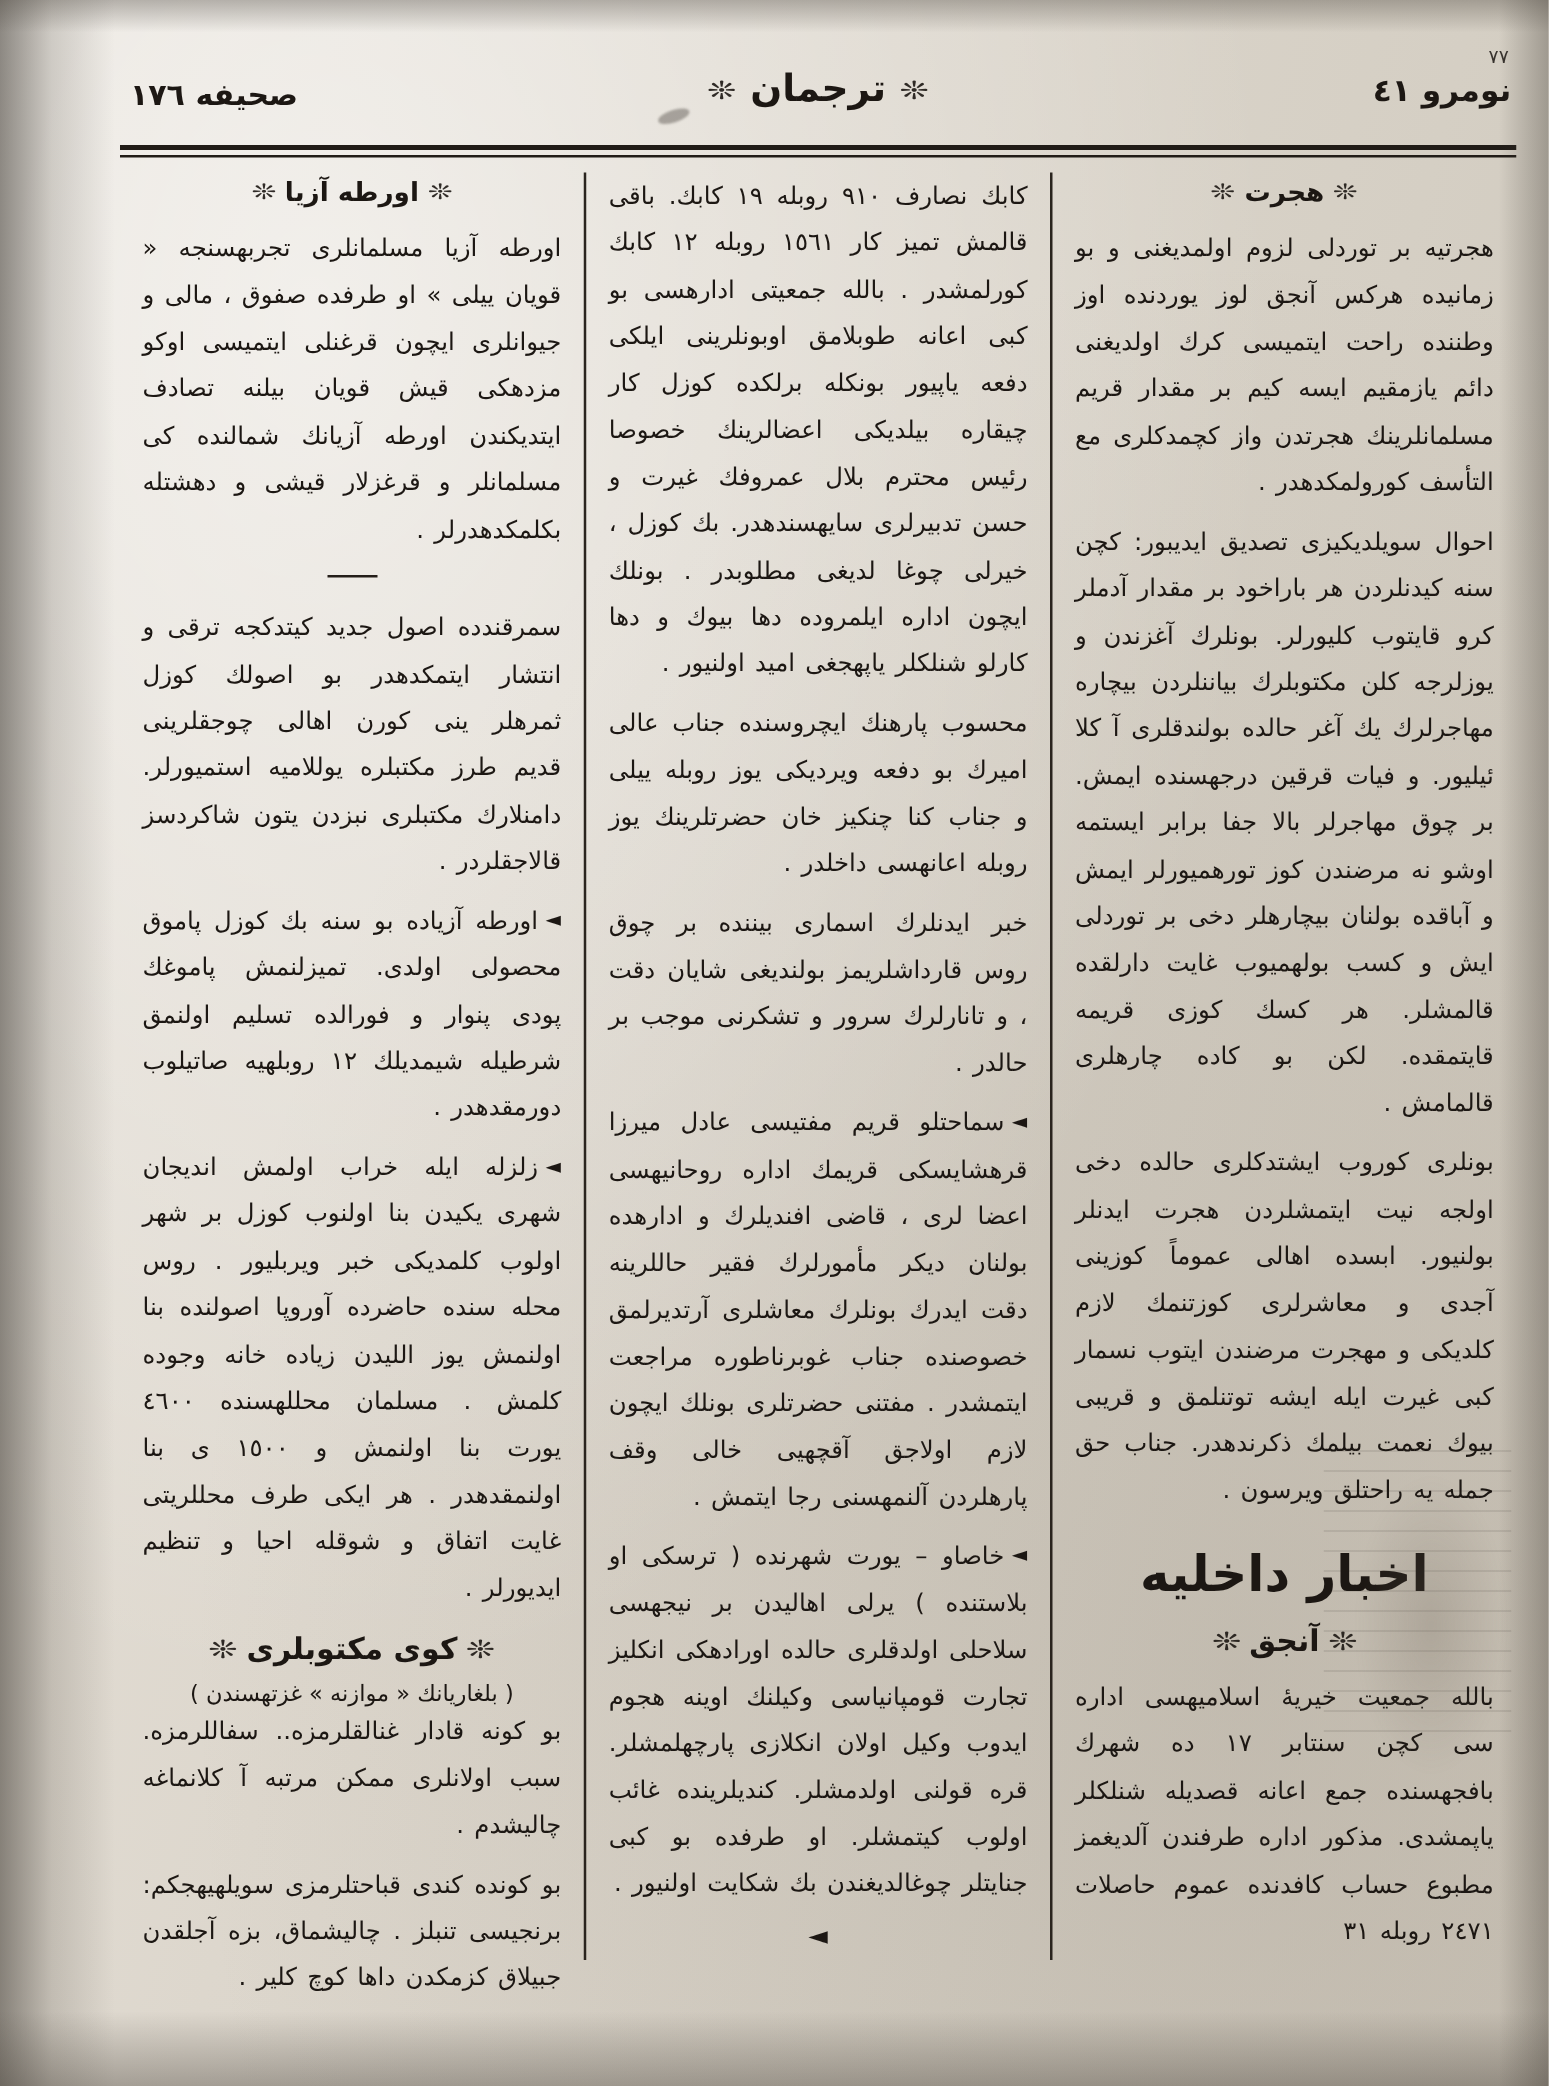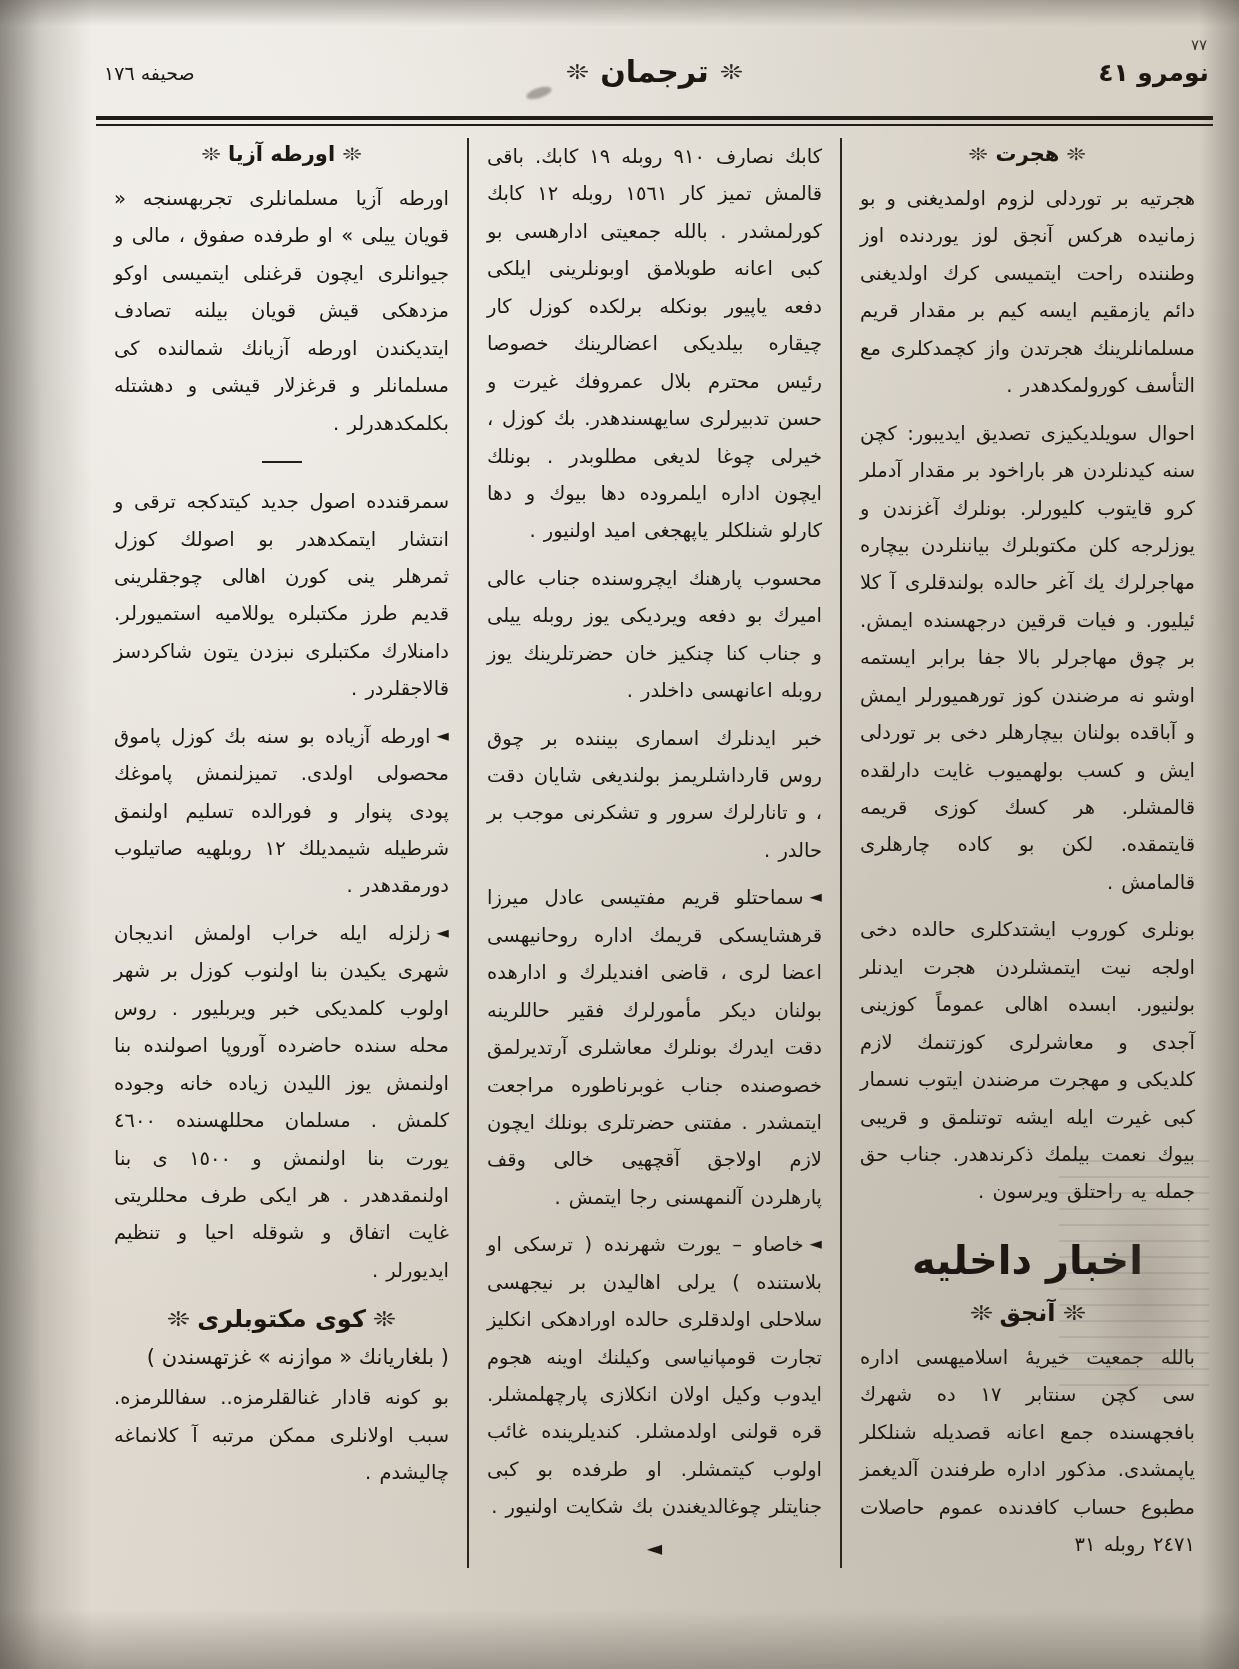--- a/index.html
+++ b/index.html
@@ -101,22 +101,22 @@
   .orn {
     font-size: 20px;
     line-height: 1;
     transform: scaleX(1.4);
     opacity: 0.9;
   }
   .masthead .pagenum {
     position: absolute;
     left: 8px;
     top: 36px;
-    font-size: 19px;
-    font-weight: normal;
+    font-size: 24px;
+    font-weight: bold;
   }
 
   .rule-double {
     margin-top: 4px;
     border-top: 4px solid #211c17;
     border-bottom: 2px solid #211c17;
     height: 4px;
   }
 
   
@@ -184,22 +184,22 @@
     font-weight: bold;
   }
   .bigtitle {
     text-align: center;
     font-size: 40px;
     font-weight: bold;
     margin: 26px 0 6px 0;
     letter-spacing: 1px;
   }
   .center-note {
-    font-size: 21px;
-    margin-bottom: 10px;
+    text-align: center;
+    font-size: 18px;
   }
   .endmark {
     text-align: center;
     font-size: 20px;
     margin-top: 10px;
   }
   .smear {
     position: absolute;
     border-radius: 50%;
     pointer-events: none;
@@ -298,20 +298,21 @@
         <p class="para">
           <span class="bullet-line">◄</span><span>زلزله ایله خراب اولمش اندیجان شهری یکیدن بنا اولنوب كوزل بر شهر اولوب كلمدیکی خبر ویربلیور . روس محله سنده حاضرده آوروپا اصولنده بنا اولنمش یوز اللیدن زیاده خانه وجوده كلمش . مسلمان محللهسنده ٤٦٠٠ یورت بنا اولنمش و ١٥٠٠ ى بنا اولنمقدهدر . هر ایکی طرف محللریتی غایت اتفاق و شوقله احیا و تنظیم ایدیورلر .</span>
         </p>
         <div class="subhead">
           <span class="orn">❊</span>
           <span>كوی مکتوبلری</span>
           <span class="orn">❊</span>
         </div>
         <div class="center-note">( بلغاریانك « موازنه » غزتهسندن )</div>
         <p class="para">بو کونه قادار غنالقلرمزه.. سفاللرمزه. سبب اولانلری ممکن مرتبه آ كلانماغه چالیشدم .</p>
+        <p class="para">بو کونده کندی قباحتلرمزی سویلهیهجکم: برنجیسی تنبلز . چالیشماق، بزه آجلقدن جبیلاق كزمکدن داها كوچ كلیر .</p>
       </div>
 
     </div>
   </div>
 
   <div class="ghost-text"></div>
   <div class="smear blotch2"></div>
   <div class="edge-shadow-left"></div>
   <div class="edge-shadow-right"></div>
   <div class="edge-shadow-top"></div>

